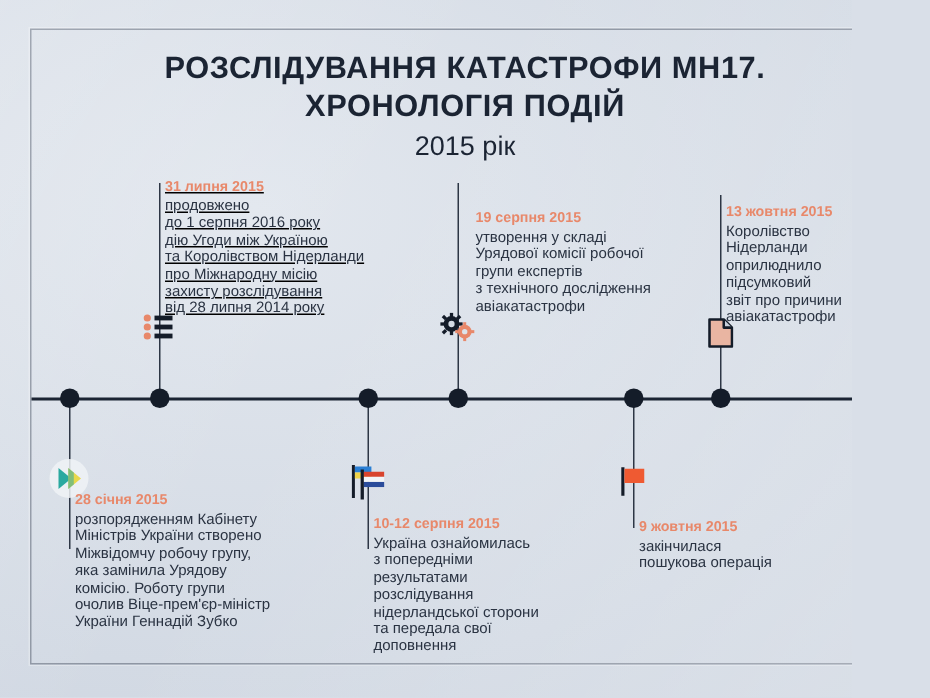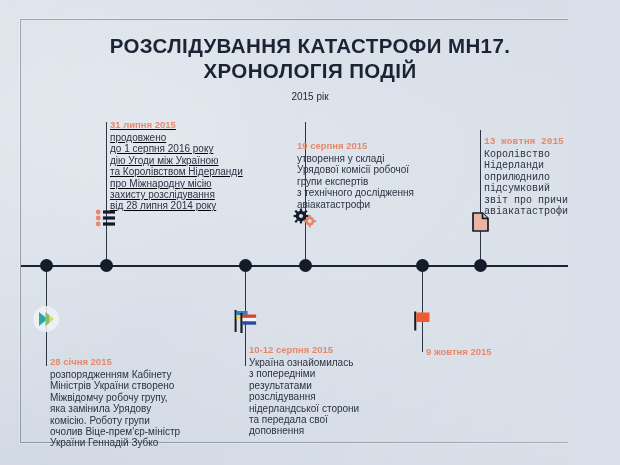--- a/index.html
+++ b/index.html
@@ -51,21 +51,21 @@
   .title-line {
     color: #1b2433;
     font-size: 20.5px;
     font-weight: bold;
     letter-spacing: 0.4px;
     line-height: 25px;
     white-space: nowrap;
   }
   .subtitle-line {
     color: #1b2433;
-    font-size: 10px;
+    font-size: 18px;
     font-weight: normal;
     line-height: 22px;
     margin-top: 3px;
   }
   
   #axis {
     position: absolute;
     left: 21px;
     top: 265px;
     width: 574px;
@@ -231,40 +231,40 @@
     <div class="date">31 липня 2015</div>
     <div class="body">продовжено
 до 1 серпня 2016 року
 дію Угоди між Україною
 та Королівством Нідерланди
 про Міжнародну місію
 захисту розслідування
 від 28 липня 2014 року</div>
   </div>
 
-  <div class="tbox" style="left:297px; top:140px; width:160px;">
+  <div class="tbox" style="left:317px; top:140px; width:160px;">
     <div class="date">19 серпня 2015</div>
     <div class="body">утворення у складі
 Урядової комісії робочої
 групи експертів
 з технічного дослідження
 авіакатастрофи</div>
   </div>
 
-  <div class="tbox" style="left:484px; top:136px; width:110px;font-family:Liberation Mono, monospace;">
+  <div class="tbox" style="left:484px; top:136px; width:110px;">
     <div class="date">13 жовтня 2015</div>
     <div class="body">Королівство
 Нідерланди
 оприлюднило
 підсумковий
 звіт про причини
 авіакатастрофи</div>
   </div>
 
-  <div class="tbox" style="left:50px; top:356px; width:180px;">
+  <div class="tbox" style="left:50px; top:328px; width:180px;">
     <div class="date">28 січня 2015</div>
     <div class="body">розпорядженням Кабінету
 Міністрів України створено
 Міжвідомчу робочу групу,
 яка замінила Урядову
 комісію. Роботу групи
 очолив Віце-прем'єр-міністр
 України Геннадій Зубко</div>
   </div>
 
@@ -274,15 +274,17 @@
 з попередніми
 результатами
 розслідування
 нідерландської сторони
 та передала свої
 доповнення</div>
   </div>
 
   <div class="tbox" style="left:426px; top:346px; width:140px;">
     <div class="date">9 жовтня 2015</div>
+    <div class="body">закінчилася
+пошукова операція</div>
   </div>
 
 </div>
 
 </body></html>

